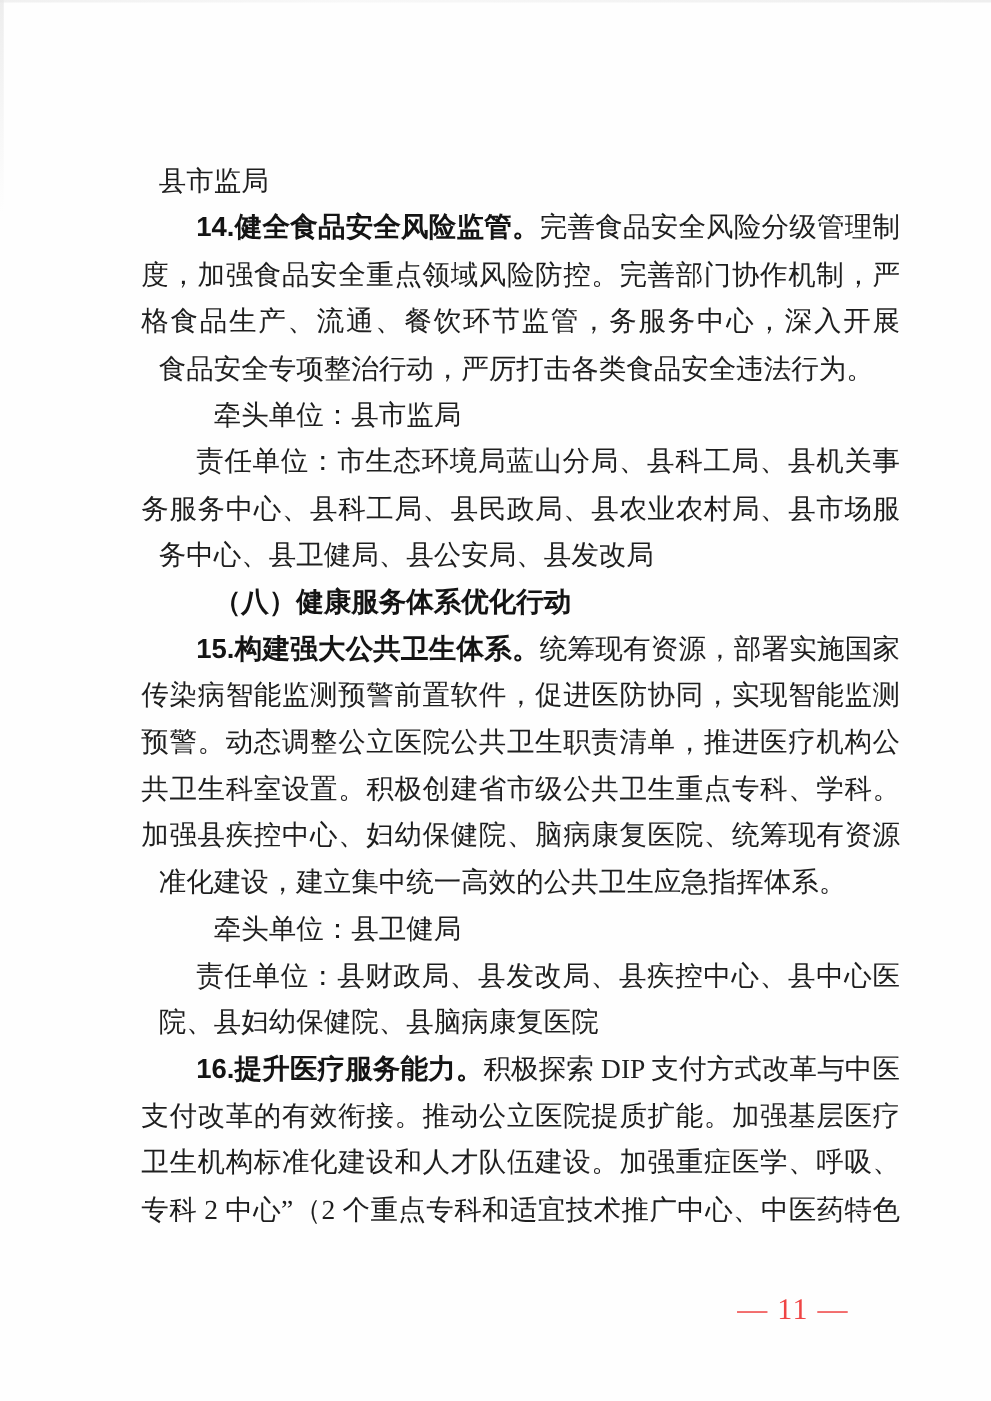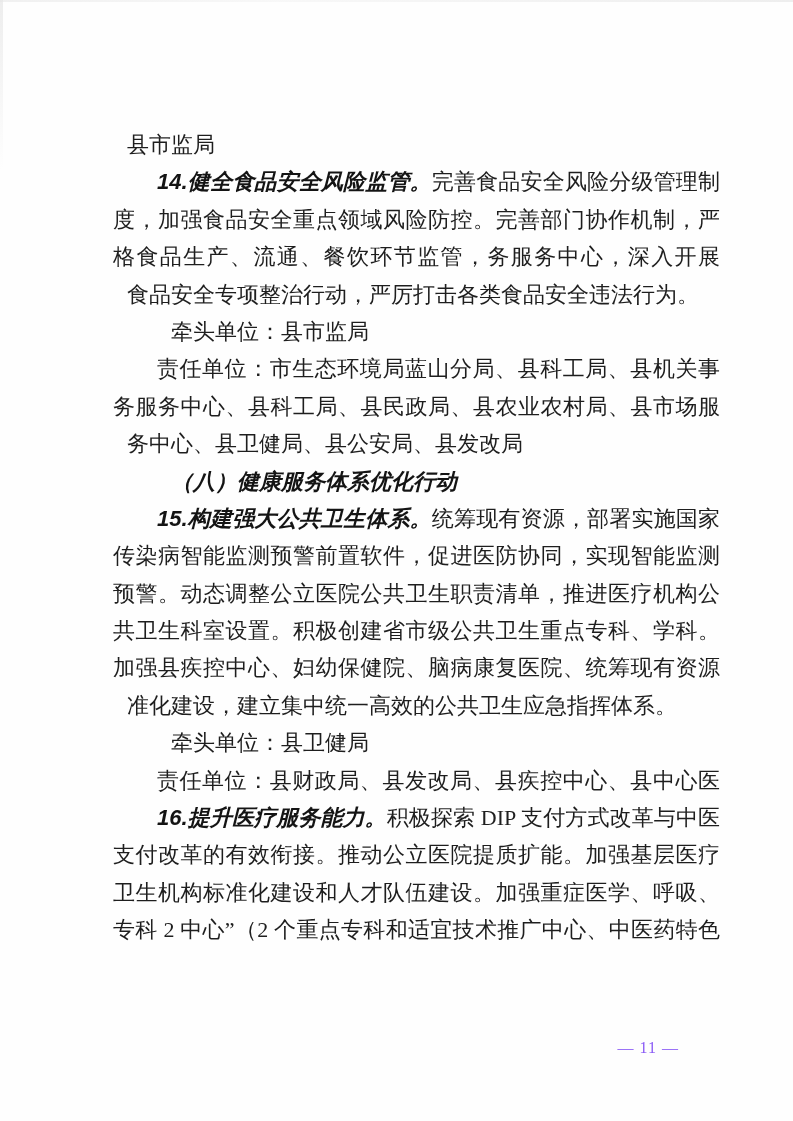--- a/index.html
+++ b/index.html
@@ -56,29 +56,28 @@
     margin-left: 14px;
   }
   .line.indent {
     padding-left: 44px;
     text-align: right;
   }
   .lead {
     font-weight: 700;
     font-family: "Liberation Sans", "DejaVu Sans", sans-serif;
     color: #141414;
-    font-style: italic;
   }
   .footer {
     position: absolute;
     top: 1037px;
     right: 114px;
-    font-size: 16px;
+    font-size: 24px;
     line-height: 22px;
-    color: #8b5cf6;
+    color: #ef4444;
     letter-spacing: 1px;
     font-family: "Liberation Serif", "DejaVu Serif", serif;
   }
 </style>
 </head>
 <body>
 
 <div class="page">
   <div class="edge-top"></div>
   <div class="edge-left"></div>
@@ -95,20 +94,21 @@
       <div class="line nofill"><span>务中心、县卫健局、县公安局、县发改局</span></div>
       <div class="line indent nofill"><span class="lead">（八）健康服务体系优化行动</span></div>
       <div class="line indent"><span class="lead">15.构建强大公共卫生体系。</span><span>统筹现有资源，部署实施国家</span></div>
       <div class="line"><span>传染病智能监测预警前置软件，促进医防协同，实现智能监测</span></div>
       <div class="line"><span>预警。动态调整公立医院公共卫生职责清单，推进医疗机构公</span></div>
       <div class="line"><span>共卫生科室设置。积极创建省市级公共卫生重点专科、学科。</span></div>
       <div class="line"><span>加强县疾控中心、妇幼保健院、脑病康复医院、统筹现有资源</span></div>
       <div class="line nofill"><span>准化建设，建立集中统一高效的公共卫生应急指挥体系。</span></div>
       <div class="line indent nofill"><span>牵头单位：县卫健局</span></div>
       <div class="line indent"><span>责任单位：县财政局、县发改局、县疾控中心、县中心医</span></div>
+      <div class="line nofill"><span>院、县妇幼保健院、县脑病康复医院</span></div>
       <div class="line indent"><span class="lead">16.提升医疗服务能力。</span><span>积极探索 DIP 支付方式改革与中医</span></div>
       <div class="line"><span>支付改革的有效衔接。推动公立医院提质扩能。加强基层医疗</span></div>
       <div class="line"><span>卫生机构标准化建设和人才队伍建设。加强重症医学、呼吸、</span></div>
       <div class="line"><span>专科 2 中心”（2 个重点专科和适宜技术推广中心、中医药特色</span></div>
     </div>
 
   <div class="footer">— 11 —</div>
 </div>
 
 </body></html>

